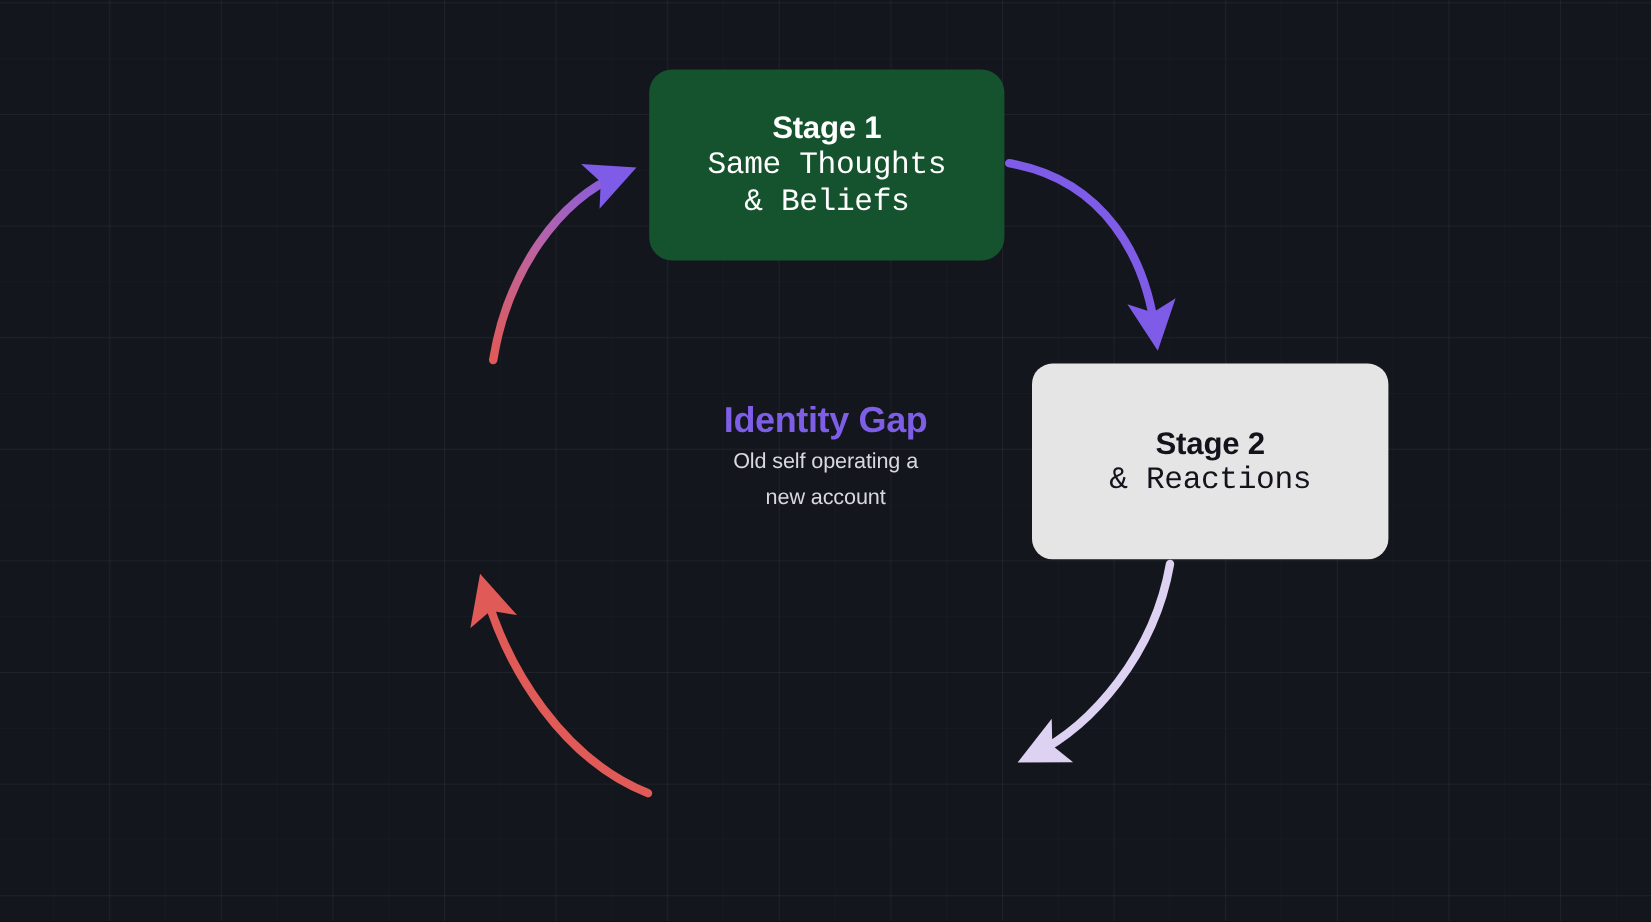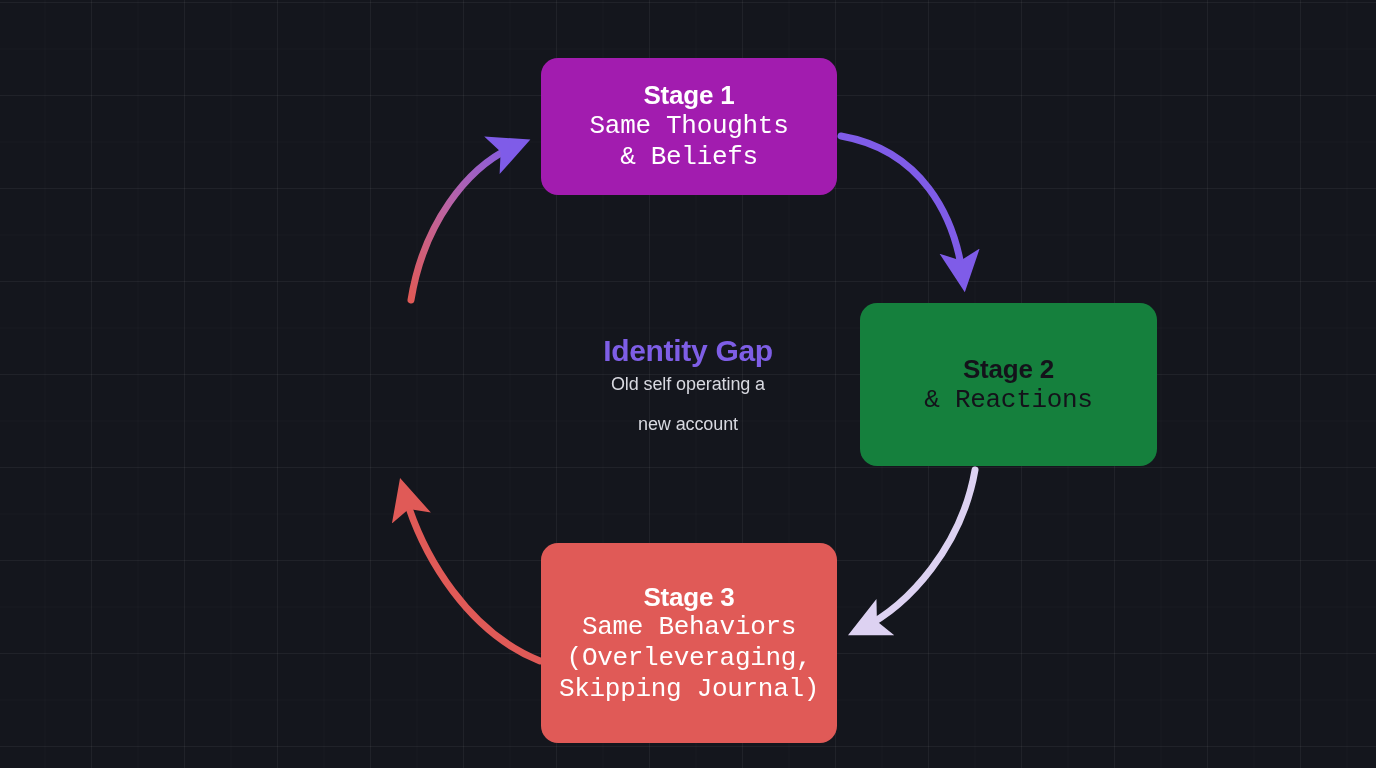--- a/index.html
+++ b/index.html
@@ -54,27 +54,28 @@
     font-size: 26px;
     letter-spacing: -0.2px;
   }
   .node .body {
     font-size: 26px;
     font-weight: 400;
     letter-spacing: -0.3px;
     font-family: Liberation Mono, monospace;
   }
   #node-stage1 {
-    left: 541px; top: 58px; width: 296px; height: 137px;
-    background: #a21caf;
+    left: 541px; top: 58px; width: 296px; height: 159px;
+    background: #14532d;
     color: #ffffff;
+    border-radius: 19px;
   }
   #node-stage2 {
     left: 860px; top: 303px; width: 297px; height: 163px;
-    background: #15803d;
+    background: #e5e5e5;
     color: #14121a;
   }
   #node-stage3 {
     left: 541px; top: 543px; width: 296px; height: 200px;
     background: #e05a57;
     color: #ffffff;
   }
   #node-stage4 {
     left: 220px; top: 303px; width: 297px; height: 162px;
     background: #e05a57;
@@ -147,27 +148,21 @@
     <div class="title">Stage 1</div>
     <div class="body">Same Thoughts</div>
     <div class="body">&amp; Beliefs</div>
   </div>
 
   <div class="node" id="node-stage2">
     <div class="title">Stage 2</div>
     <div class="body">&amp; Reactions</div>
   </div>
 
-  <div class="node" id="node-stage3">
-    <div class="title">Stage 3</div>
-    <div class="body">Same Behaviors</div>
-    <div class="body">(Overleveraging,</div>
-    <div class="body">Skipping Journal)</div>
-  </div>
 
 
   <div id="center-label">
     <div class="gap-title">Identity Gap</div>
     <div class="gap-sub">Old self operating a</div>
-    <div class="gap-sub" style="margin-top:14px">new account</div>
+    <div class="gap-sub" style="margin-top:4px">new account</div>
   </div>
 
 </div>
 
 </body></html>

